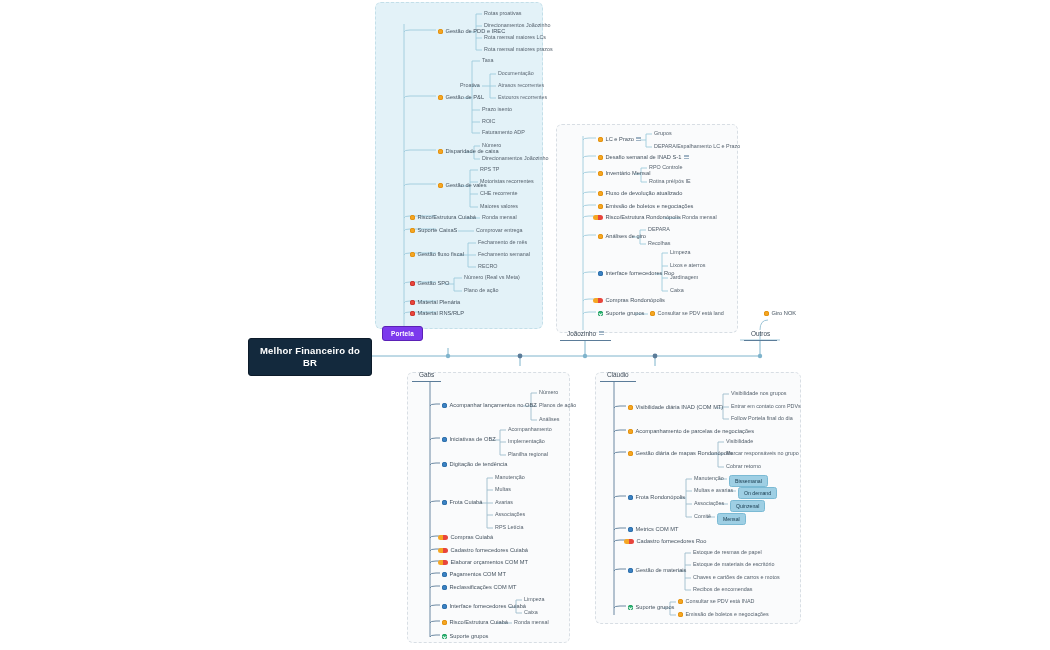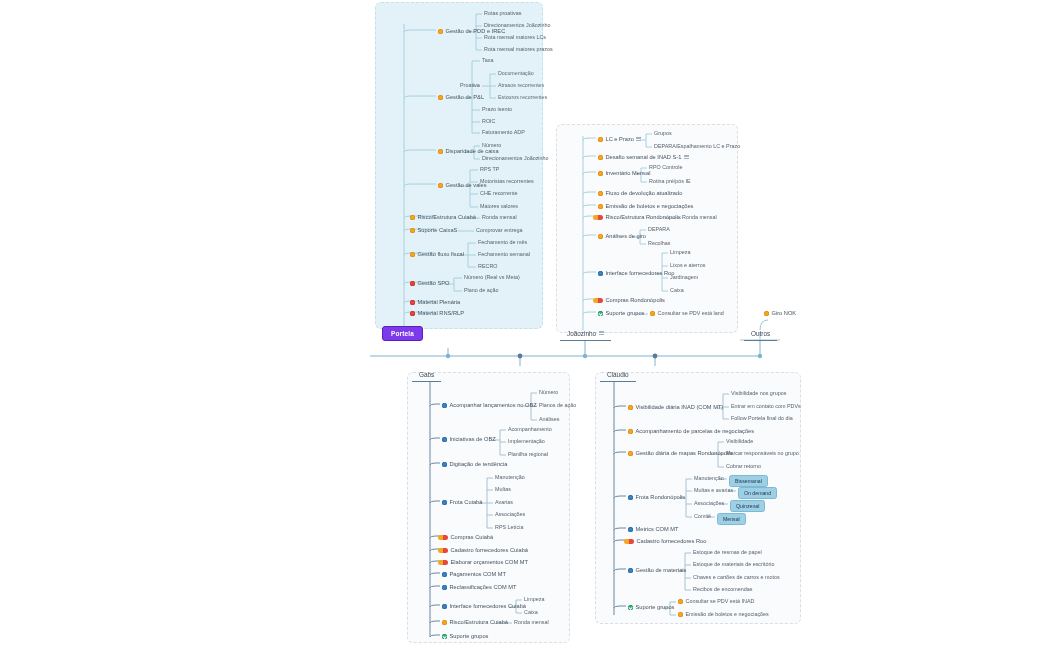--- a/index.html
+++ b/index.html
@@ -319,20 +319,23 @@
       <path d="M685 578 H691"></path>
         <path d="M685 590 H691"></path>
 
       <path d="M663 608 H670"></path>
       <path d="M670 602 V615"></path>
       <path d="M670 602 H676"></path>
         <path d="M670 615 H676"></path>
     </g>
   </svg>
 
+  <div class="root-node">
+    <span>Melhor Financeiro do BR</span>
+  </div>
 
   <div class="chip portela">
     <span>Portela</span>
   </div>
   <div class="chip plain" style="left:560px;top:327px;">
     <span>Joãozinho</span>
     <span class="ico tiny-flag" style="margin-left:3px;"></span>
   </div>
   <div class="chip plain" style="left:744px;top:327px;">
     <span>Outros</span>

